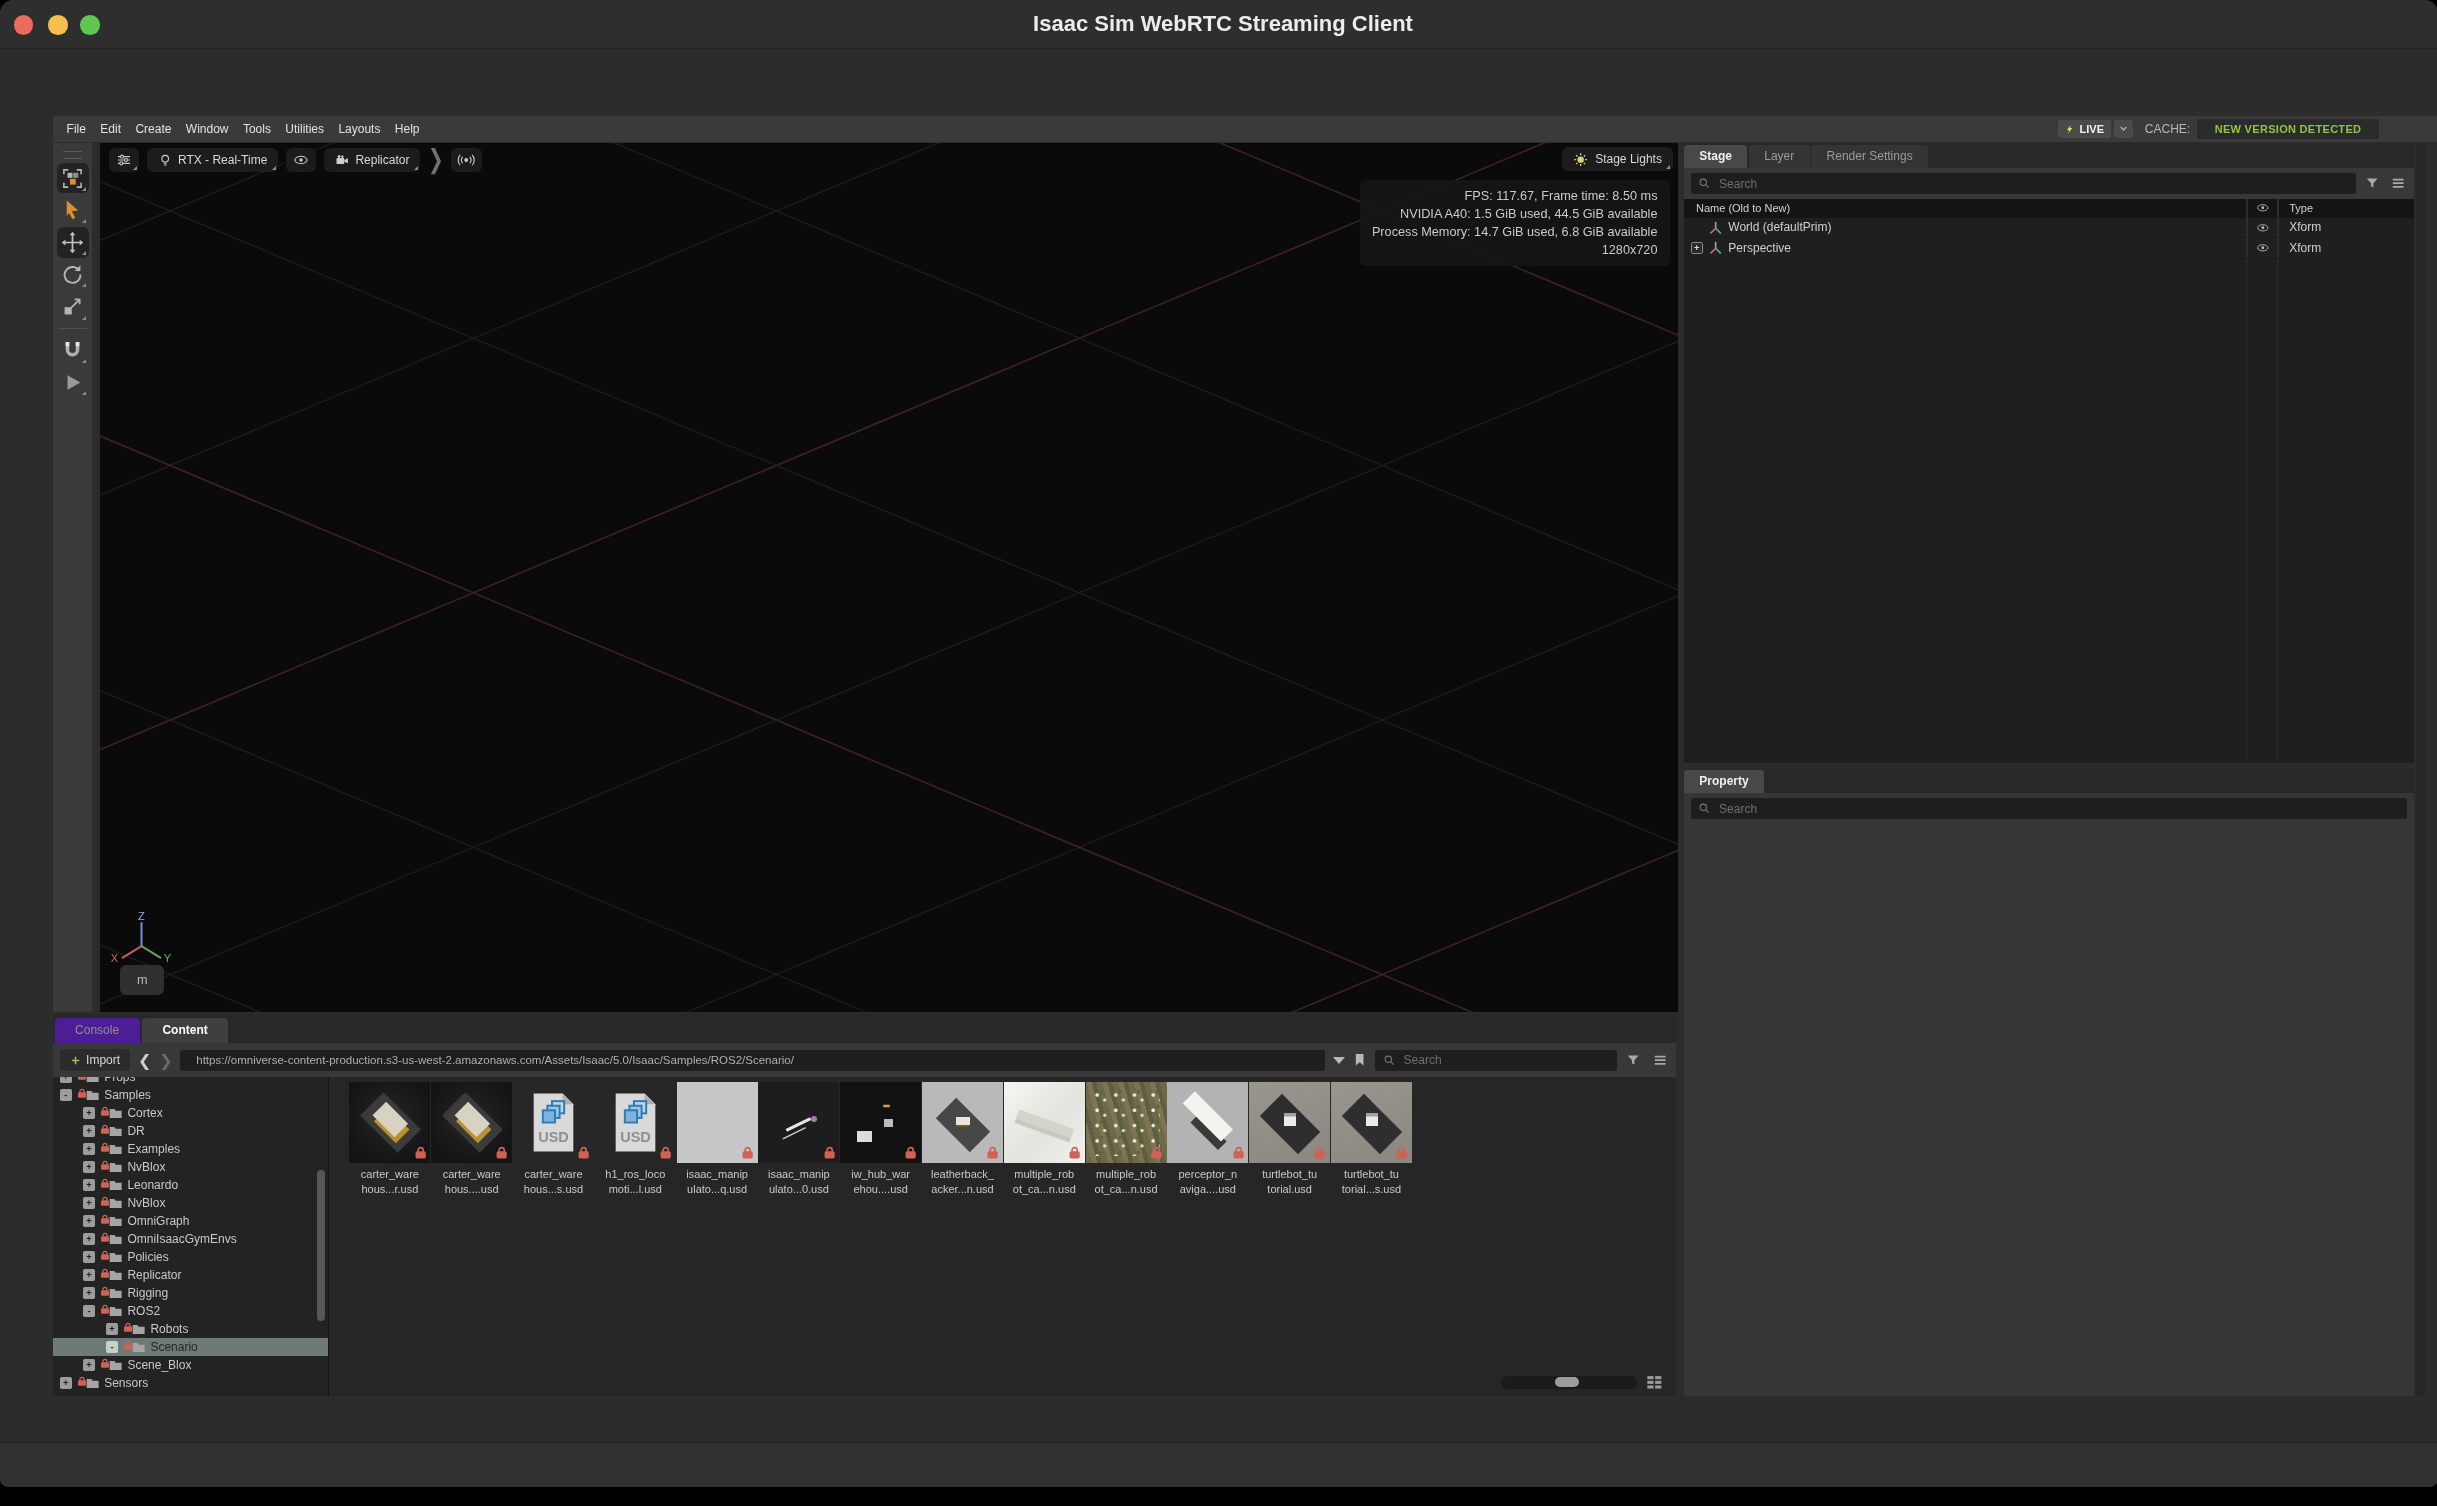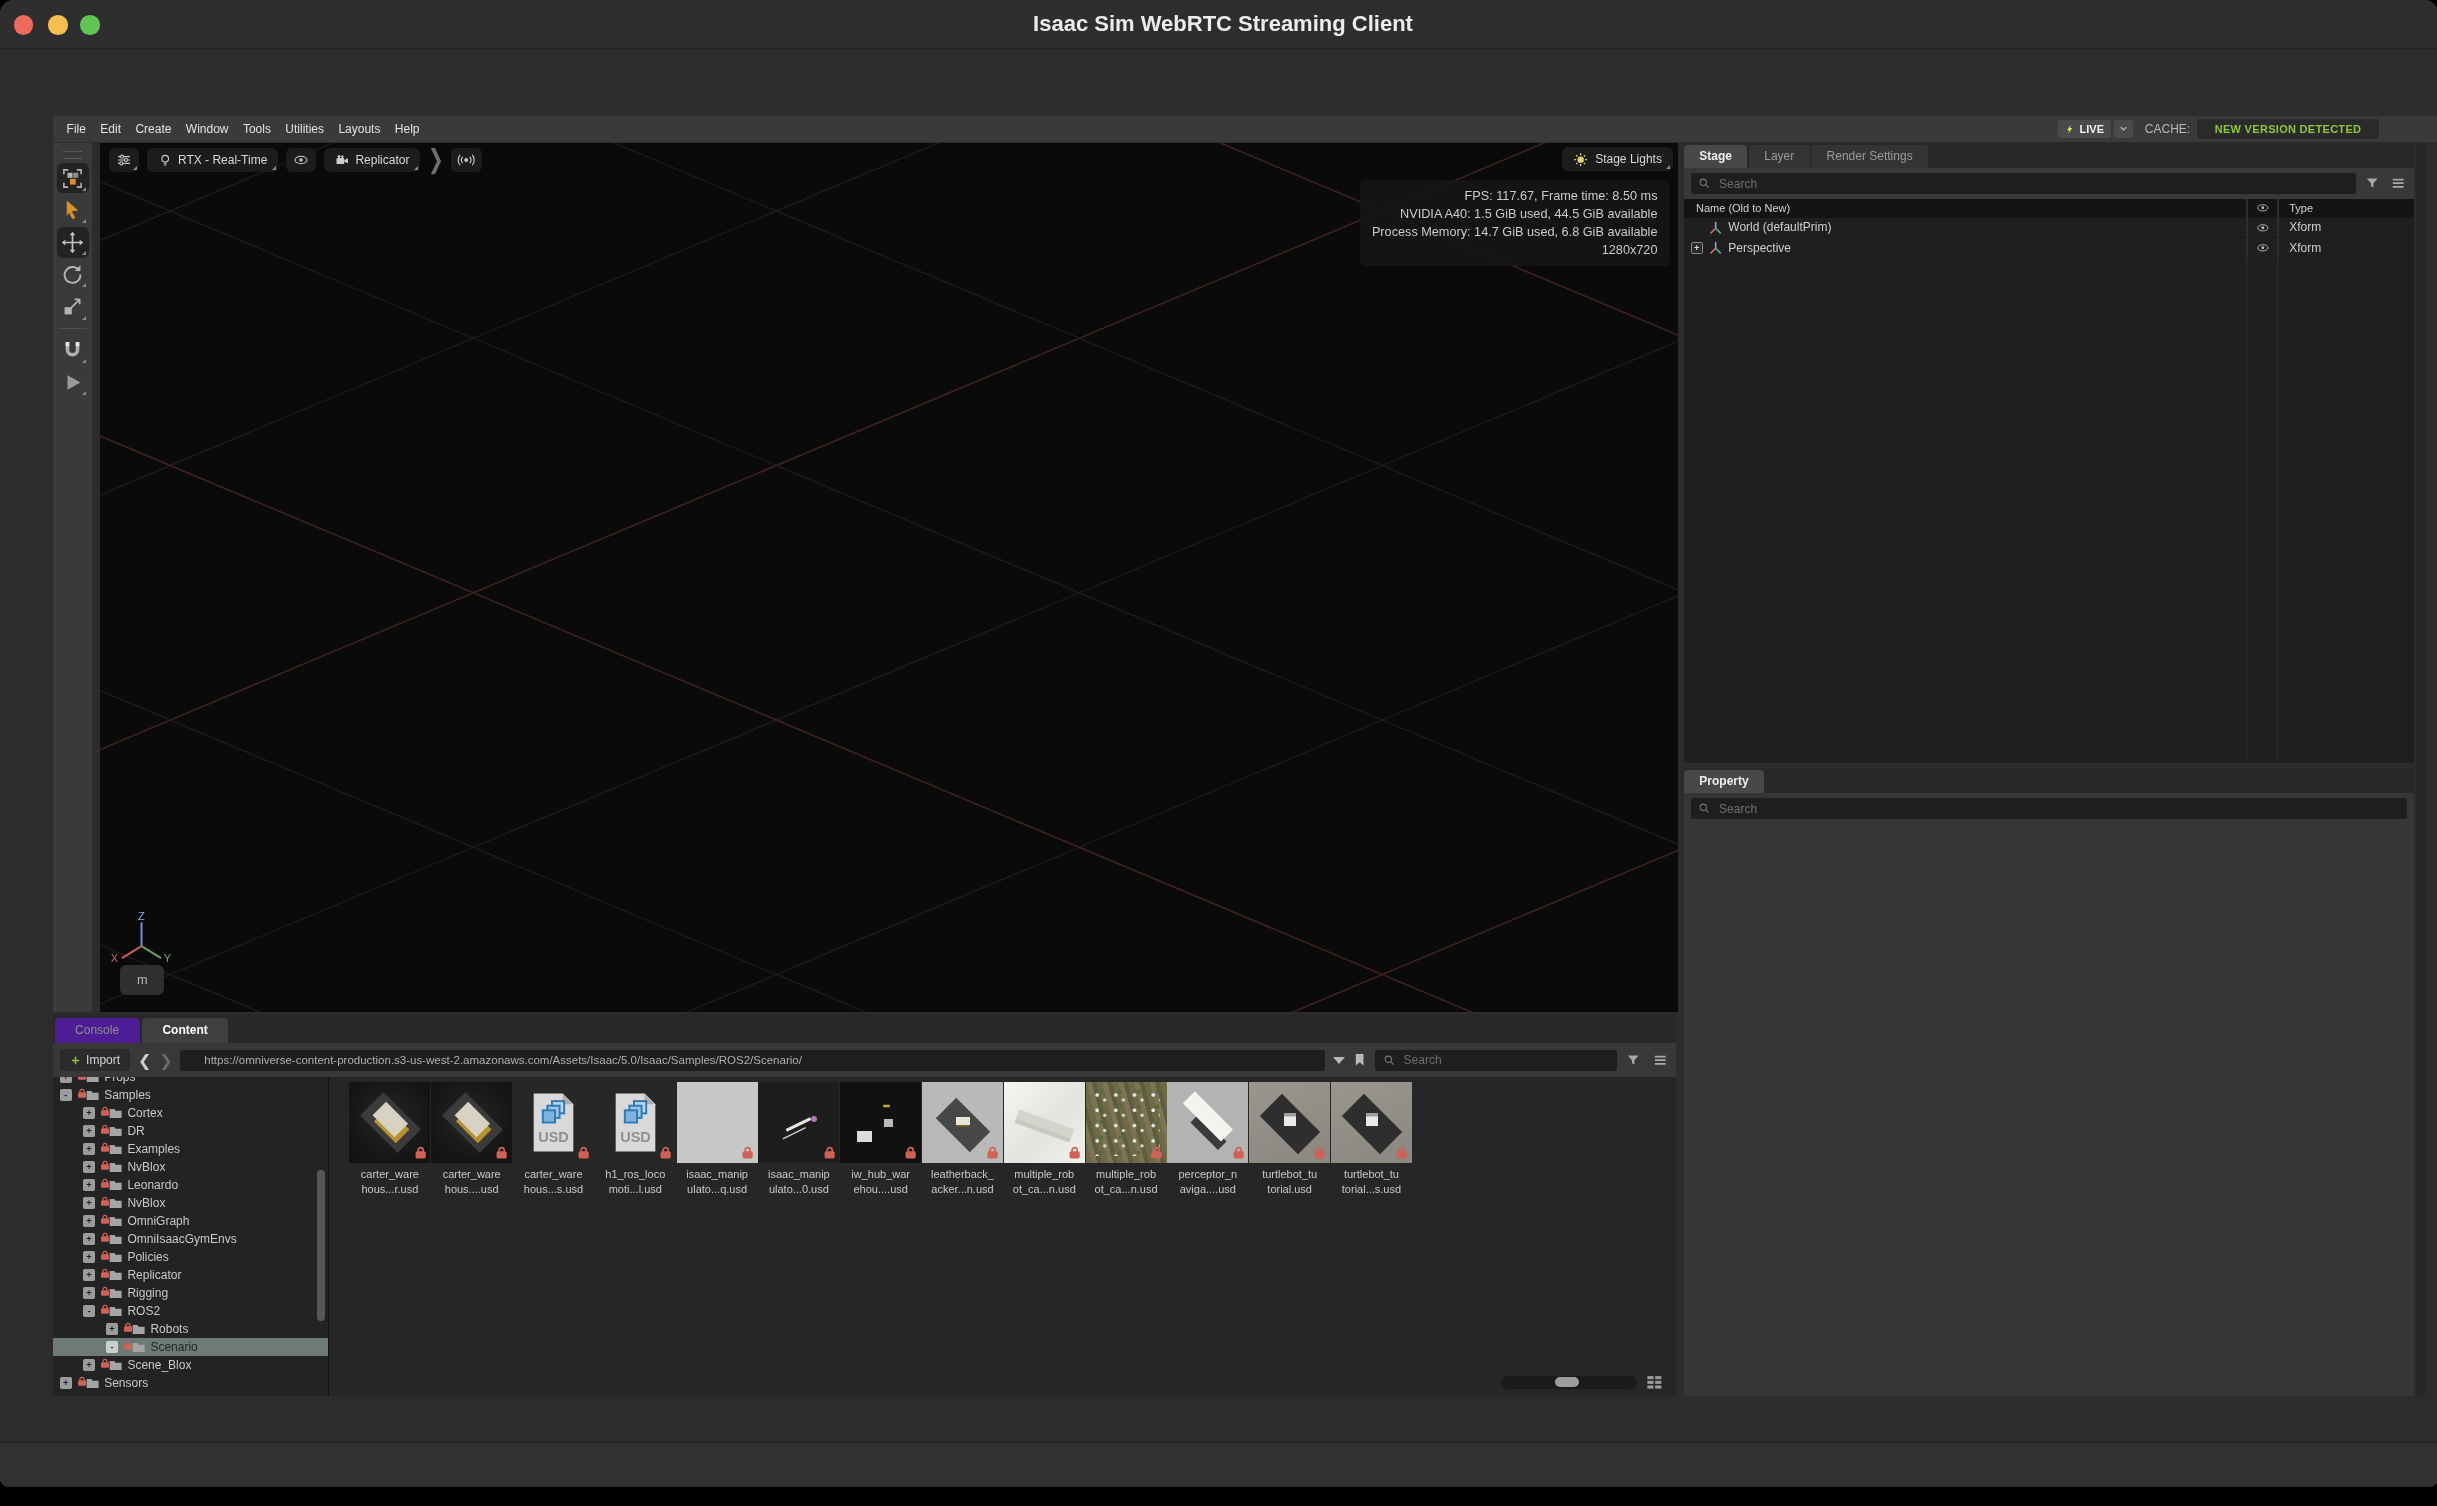--- a/index.html
+++ b/index.html
@@ -96,21 +96,21 @@
          margin-right:2.5px;border-radius:4.2px 4.2px 0 0;}
   .c-tab.active{background:#3f3f3f;color:#fff;font-weight:bold;}
   .c-toolbar{height:34px;display:flex;align-items:center;padding:0 6.8px;gap:7.6px;}
   .import-btn{height:22px;background:#2b2b2b;border-radius:3.4px;display:flex;align-items:center;gap:5.1px;padding:0 10.2px;}
   .import-btn .ic{width:11px;height:11px;color:var(--accent-green);}
   .import-btn span.lbl{font-size:12px;color:#d6d6d6;}
   .nav-arrow{font-size:16px;color:#cfcfcf;width:13.6px;text-align:center;}
   .nav-arrow.dis{color:#6a6a6a;}
   .url-box{width:1145px;height:21px;background:#1e1e1e;border-radius:2.5px;display:flex;align-items:center;}
   .url-box input{flex:1;background:transparent;border:none;outline:none;color:#b0b0b0;font-size:11.5px;
-                 padding:0 24px;font-family:"Liberation Sans","DejaVu Sans",sans-serif;}
+                 padding:0 16px;font-family:"Liberation Sans","DejaVu Sans",sans-serif;}
   .dd-tri{width:0;height:0;border-left:6px solid transparent;border-right:6px solid transparent;
           border-top:7.6px solid #b9b9b9;}
   .bm{width:15.3px;height:15.3px;color:#b9b9b9;}
   .c-search{width:254px;}
   .c-body{position:absolute;left:0;right:0;top:63px;bottom:0;}
   .tree-pane{position:absolute;left:0;top:0;bottom:0;width:275px;background:#232323;overflow:hidden;
              border-right:0.8px solid #141414;}
   .trow{height:18px;display:flex;align-items:center;font-size:12px;color:#c9c9c9;}
   .trow.selected{background:var(--selection);color:#1f2422;}
   .trow .expander{background:#9c9c9c;border:none;color:#1e1e1e;line-height:12px;}

